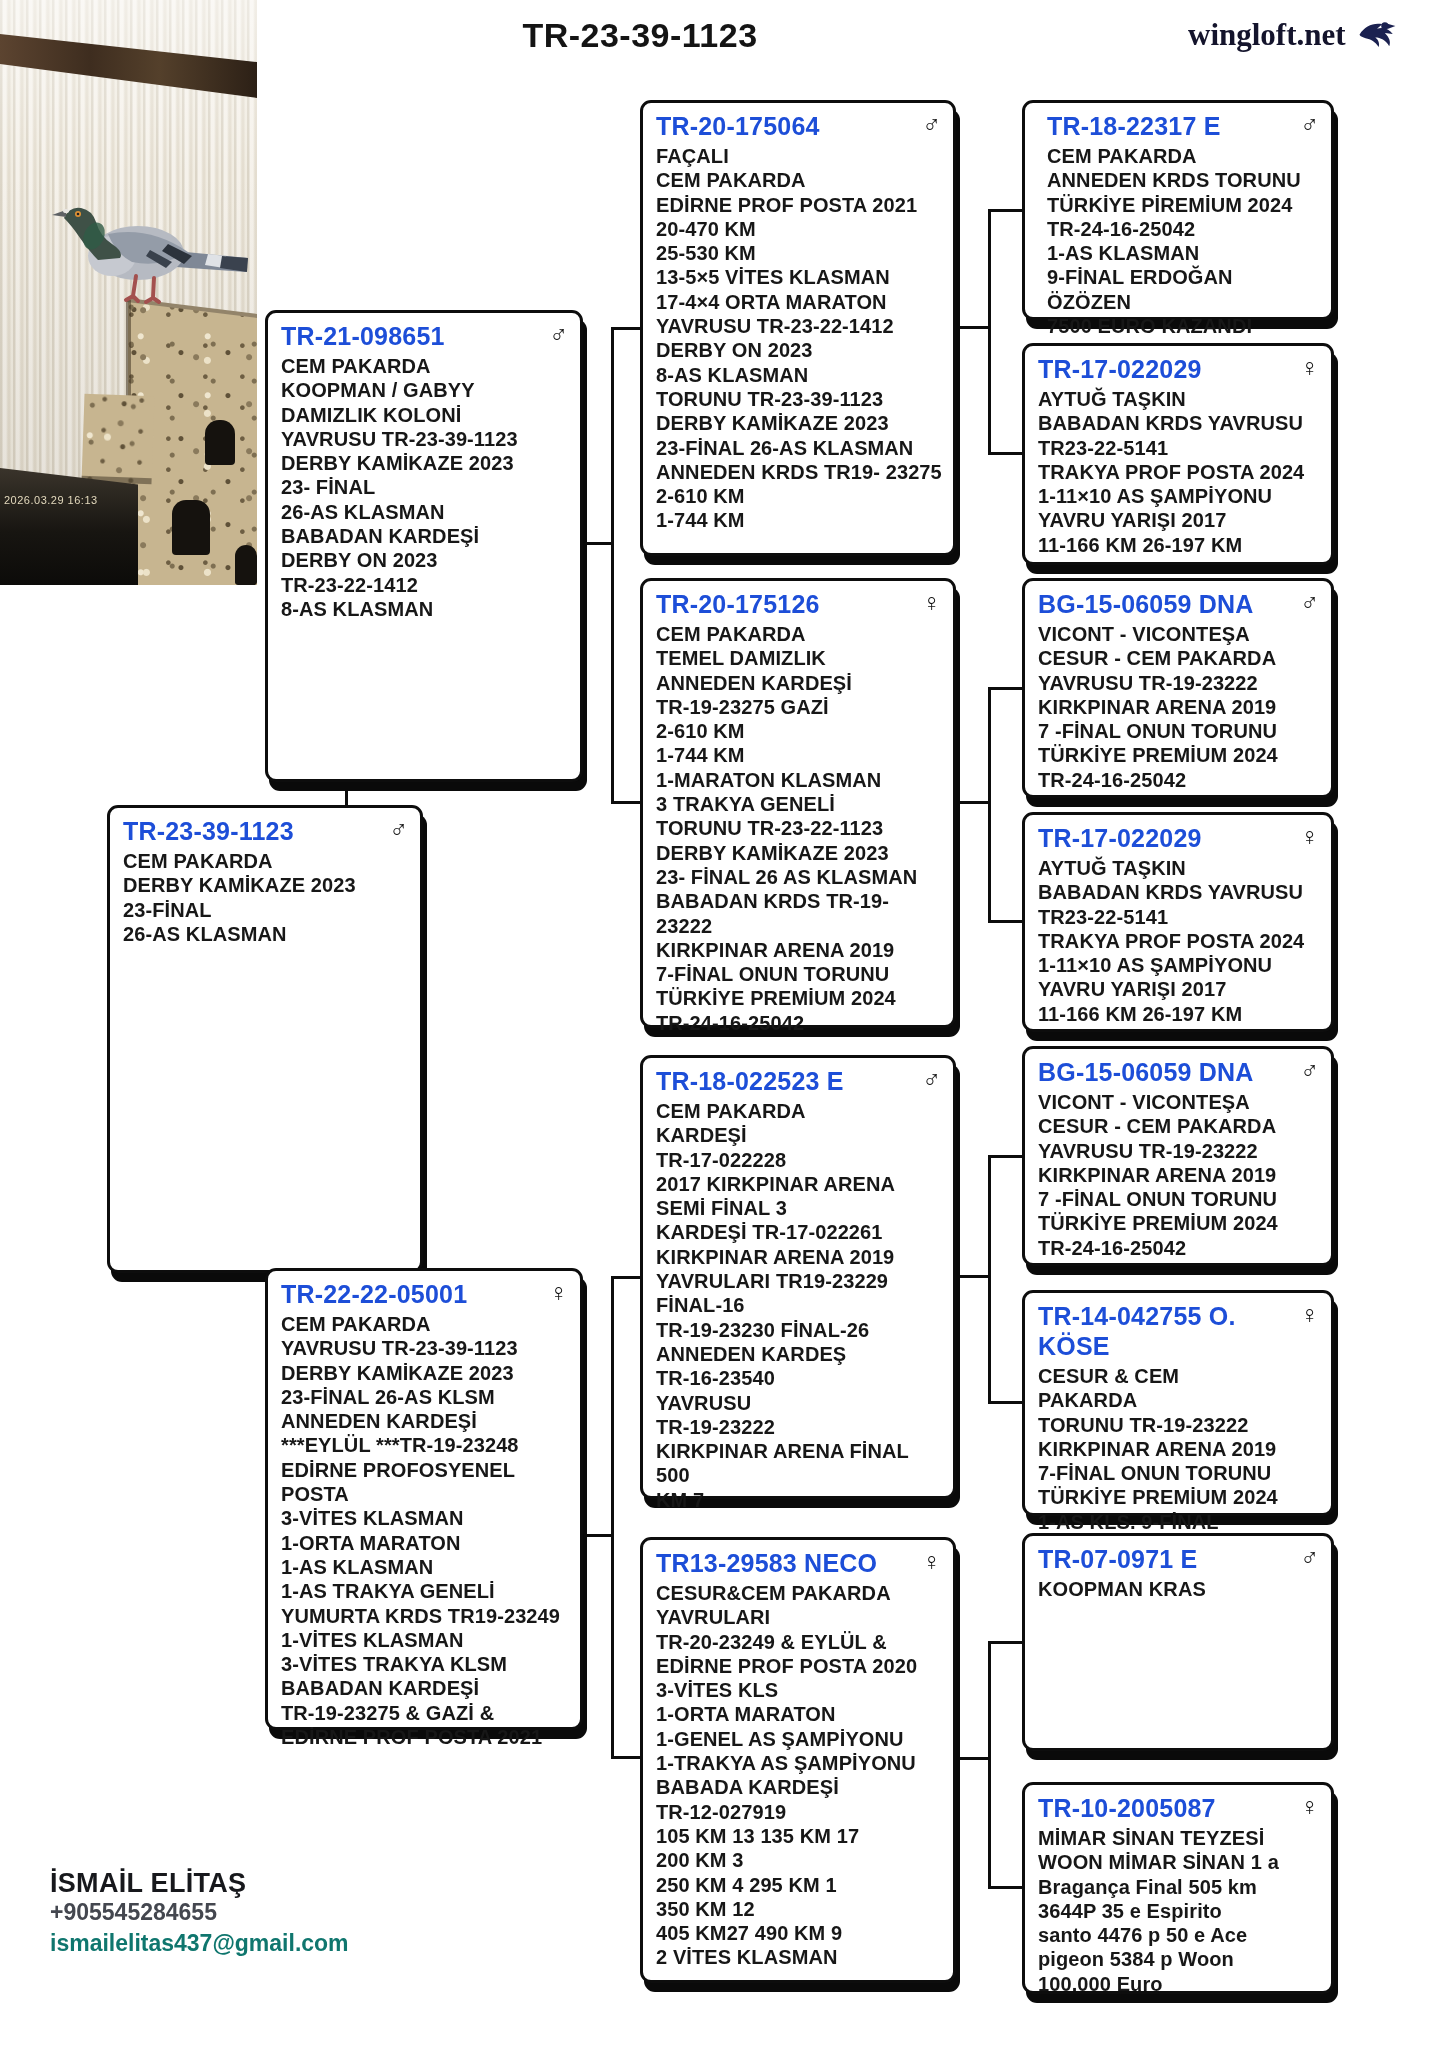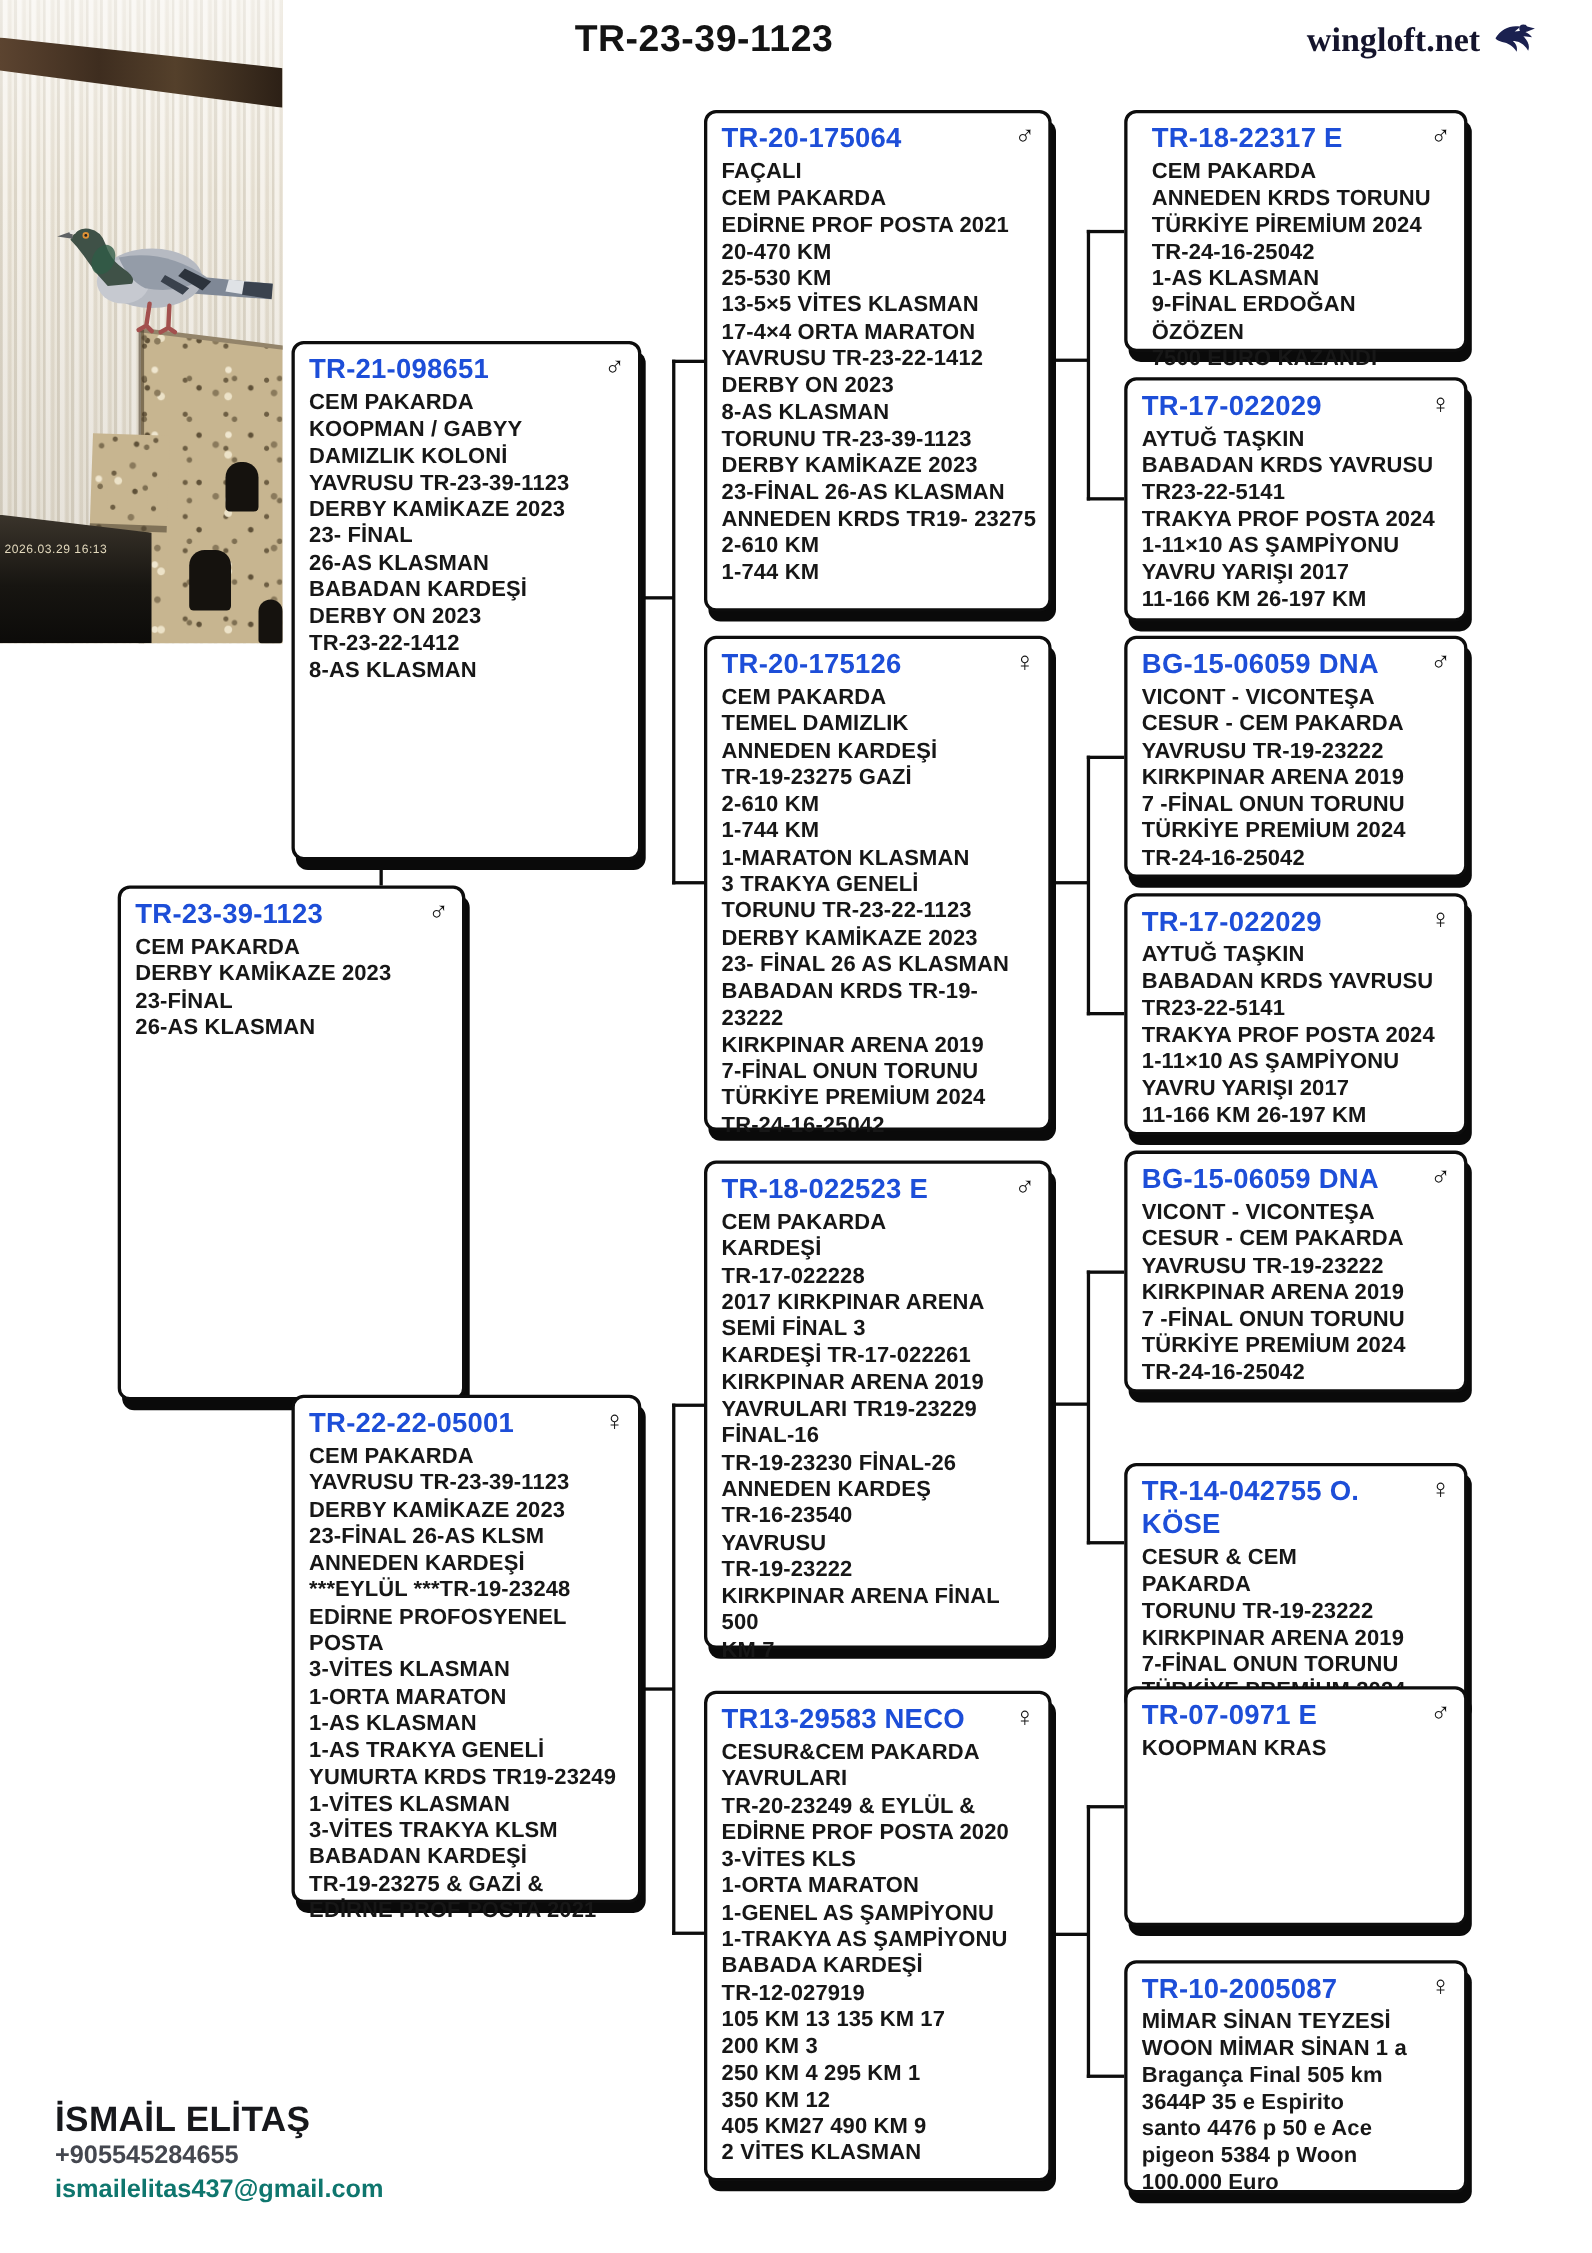--- a/index.html
+++ b/index.html
@@ -48,21 +48,21 @@
   .shelf{position:absolute;left:83px;top:395px;width:70px;height:88px;transform:rotate(2deg);
     border-bottom:6px solid rgba(58,47,32,0.5);box-sizing:border-box;}
   .floor-dark{position:absolute;left:0;top:468px;width:138px;height:117px;
     background:linear-gradient(180deg,#3a342b,#171511 55%,#0c0b09);
     clip-path:polygon(0 0,100% 14%,100% 100%,0 100%);}
   .timestamp{position:absolute;left:4px;top:494px;font-size:11px;font-weight:400;color:#e3d9bd;letter-spacing:0.5px;}
   .pigeon{position:absolute;left:50px;top:198px;width:205px;height:125px;}
 
   
   .contact{position:absolute;left:50px;top:1868px;}
-  .breeder-name{font-size:32px;font-weight:700;color:#17181c;letter-spacing:0.3px;margin-top:40px;}
+  .breeder-name{font-size:27px;font-weight:700;color:#17181c;letter-spacing:0.3px;}
   .breeder-phone{font-size:23px;font-weight:700;color:#44474f;margin-top:0;}
   .breeder-email{font-size:23px;font-weight:700;color:#0f766e;margin-top:4px;}
 </style>
 </head>
 <body>
 
 <div id="canvas">
 
   <div class="page-title">TR-23-39-1123</div>
   <div class="brand">
@@ -340,21 +340,21 @@
       <span class="sex">♂</span>
     </div>
     <div class="ptext">VICONT - VICONTEŞA
 CESUR - CEM PAKARDA
 YAVRUSU TR-19-23222
 KIRKPINAR ARENA 2019
 7 -FİNAL ONUN TORUNU
 TÜRKİYE PREMİUM 2024
 TR-24-16-25042</div>
   </div>
-  <div class="pbox" style="left:1022px;top:1290px;width:312px;height:226px;margin-top:40px;">
+  <div class="pbox" style="left:1022px;top:1290px;width:312px;height:226px;">
     <div class="head">
       <span class="ring">TR-14-042755 O. KÖSE</span>
       <span class="sex">♀</span>
     </div>
     <div class="ptext">CESUR &amp; CEM
 PAKARDA
 TORUNU TR-19-23222
 KIRKPINAR ARENA 2019
 7-FİNAL ONUN TORUNU
 TÜRKİYE PREMİUM 2024

